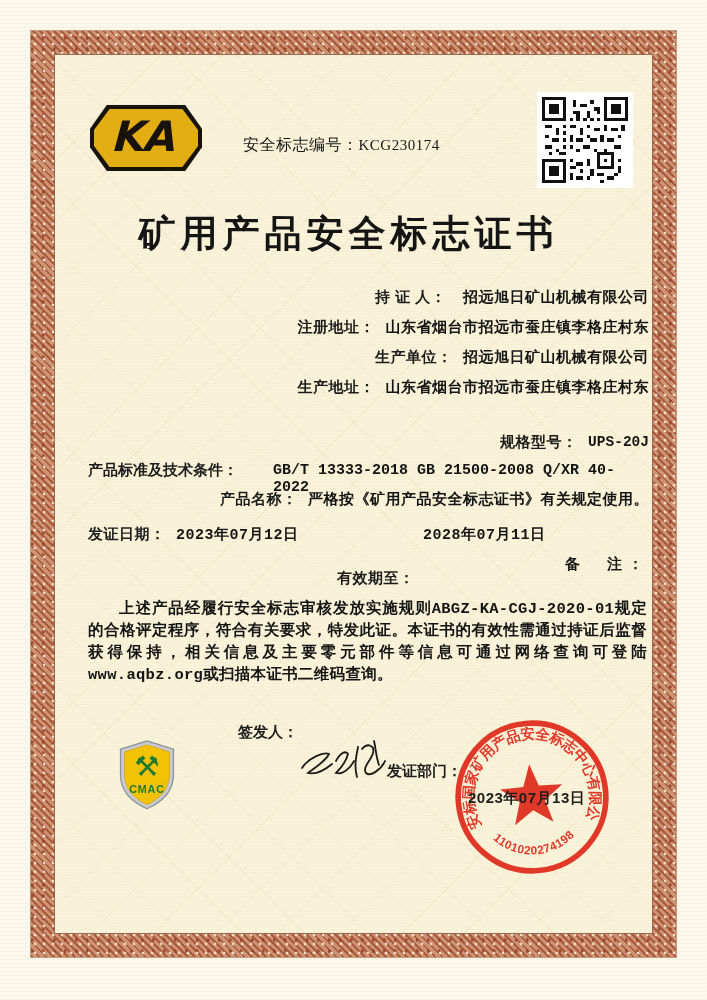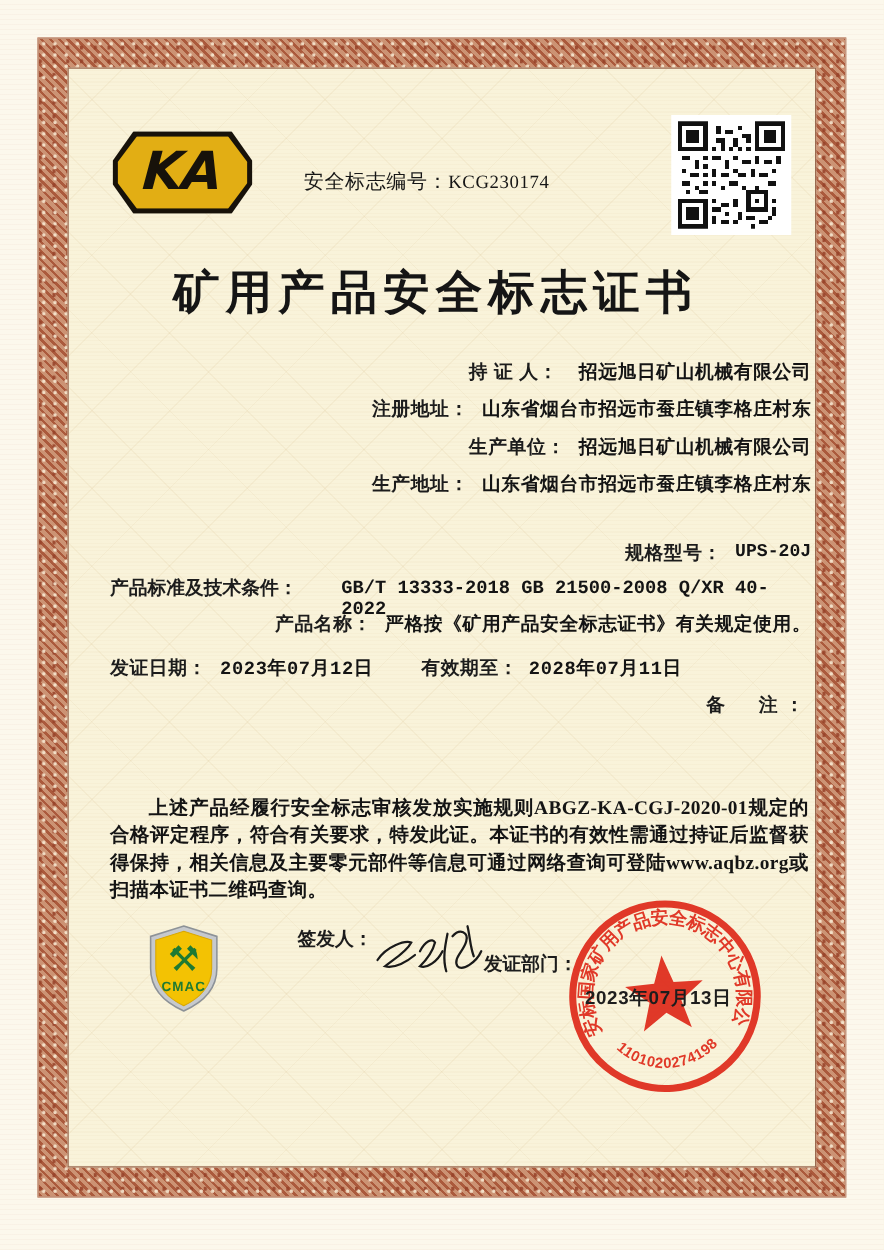--- a/index.html
+++ b/index.html
@@ -76,39 +76,39 @@
   .lbl{
     flex:0 0 88px;font-weight:700;font-size:15px;color:#1c1c1c;white-space:nowrap;
     font-family:"Liberation Sans", sans-serif;letter-spacing:.5px;
   }
   .val{
     font-family:Liberation Mono, monospace;font-weight:700;font-size:15px;color:#141414;
     letter-spacing:.5px;
   }
   .val.latin{font-family:"Liberation Mono", monospace;font-size:15px;letter-spacing:0;padding-top:1px;}
   .row.wide .lbl{flex:0 0 185px;letter-spacing:0;}
-  .row.dates .lbl2{flex:0 0 86px;}
+  .row.dates .lbl2{flex:0 0 86px;margin-top:44px;}
   .row.dates .val{flex:0 0 161px;}
   .row.dates .val2{flex:1;}
   .row.remark .lbl{flex:0 0 72px;letter-spacing:6px;}
   .row.remark .val{flex:1;line-height:21px;}
 
   
   .statement{
-    position:absolute;left:88px;right:60px;top:636px;
-    font-family:Liberation Serif, serif;font-weight:700;font-size:15.5px;color:#141414;
+    position:absolute;left:88px;right:60px;top:598px;
+    font-family:Liberation Mono, monospace;font-weight:700;font-size:15.5px;color:#141414;
     line-height:22px;text-indent:2em;text-align:justify;letter-spacing:.3px;
   }
 
   
   .cmac-badge{position:absolute;left:118px;top:740px;width:58px;height:78px;}
   .signer-label,.issuer-label{
     position:absolute;font-weight:700;font-size:15px;color:#1c1c1c;white-space:nowrap;
   }
-  .signer-label{left:238px;top:742px;}
+  .signer-label{left:238px;top:723px;}
   .issuer-label{left:387px;top:762px;}
   .signature{position:absolute;left:296px;top:738px;width:98px;height:52px;}
   .seal{position:absolute;left:450px;top:715px;width:164px;height:164px;transform:rotate(-5deg);opacity:.93;}
   .seal-date{
     position:absolute;left:468px;top:789px;font-size:15px;font-weight:700;color:#1d1d1d;
     font-family:"Liberation Sans", sans-serif;letter-spacing:.5px;white-space:nowrap;z-index:5;
   }
 </style>
 </head>
 <body>

